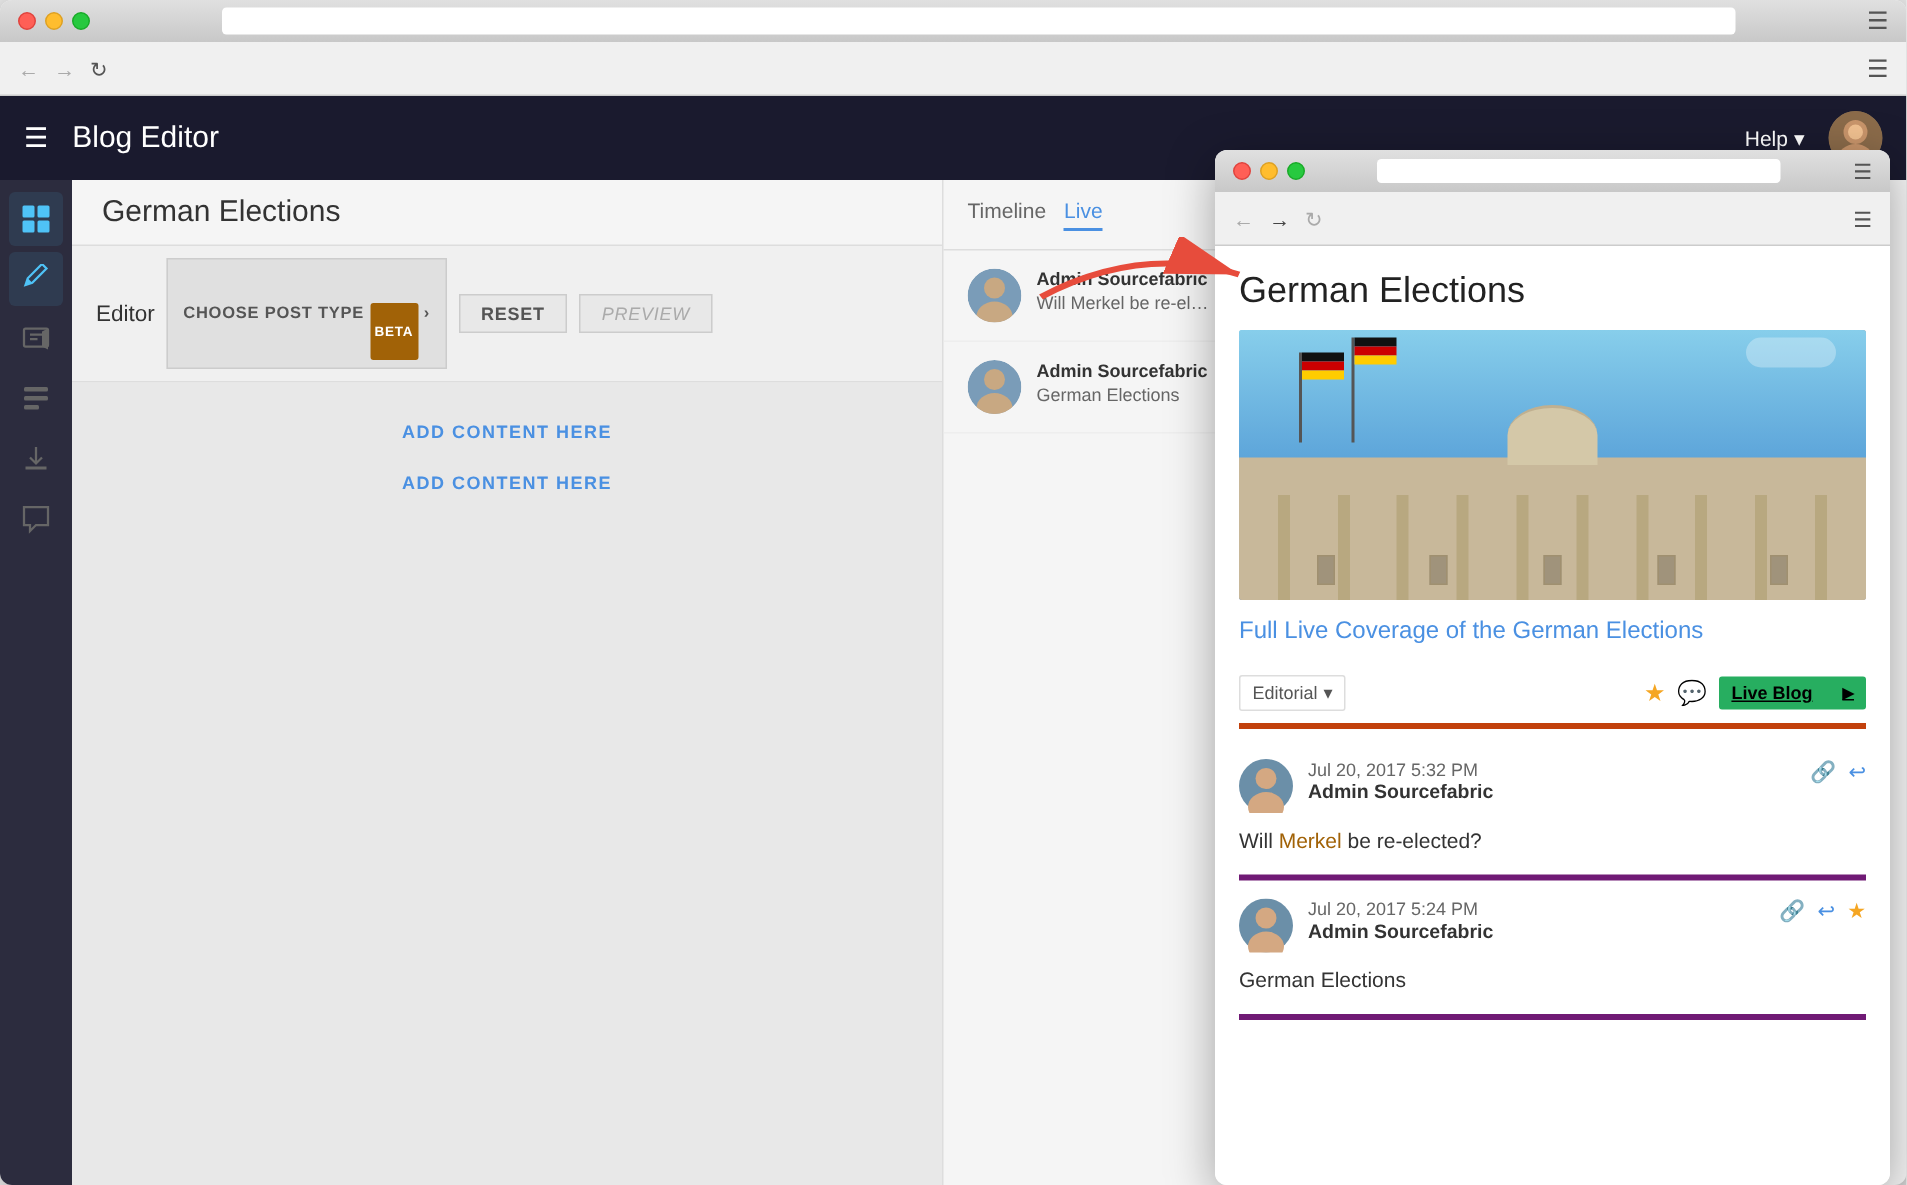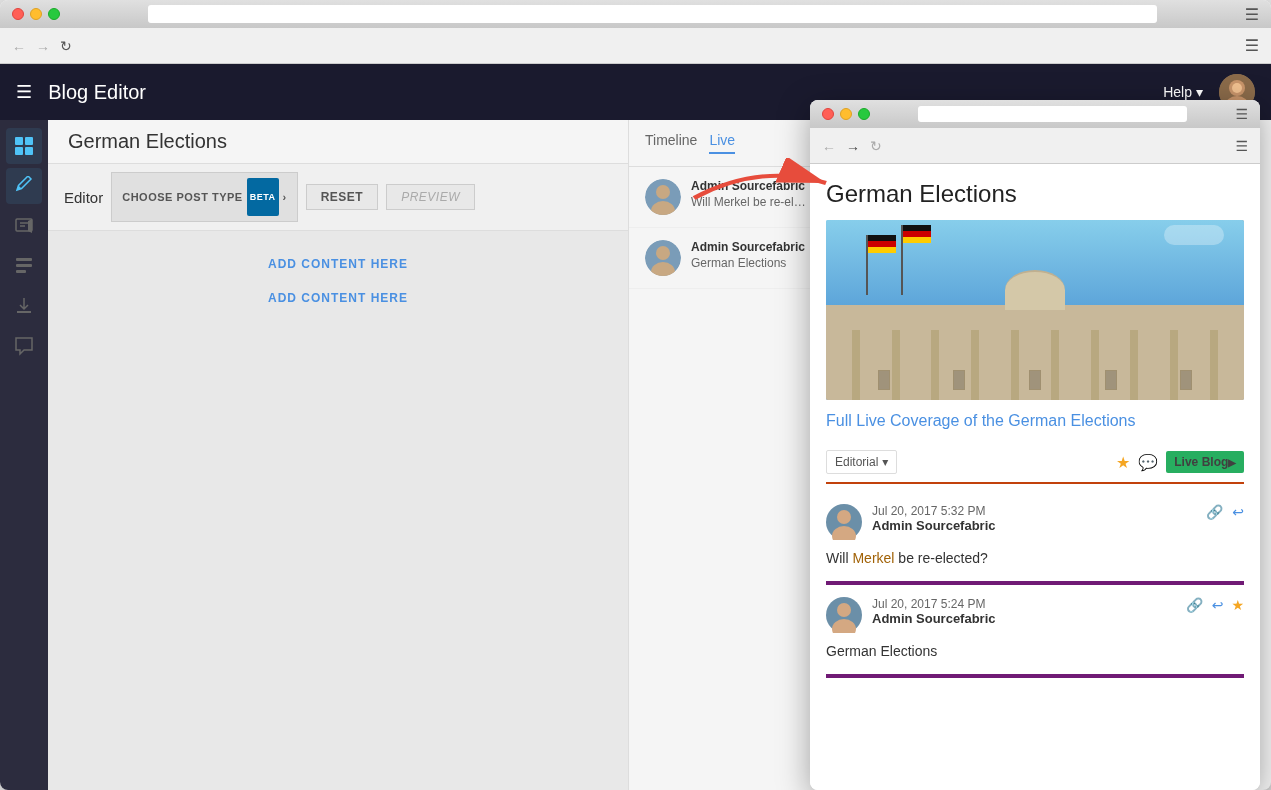--- a/index.html
+++ b/index.html
@@ -39,21 +39,21 @@
     .sidebar-icon { width: 36px; height: 36px; display: flex; align-items: center; justify-content: center; color: #888; font-size: 18px; cursor: pointer; border-radius: 4px; }
     .sidebar-icon.active { color: #4fc3f7; background: rgba(79, 195, 247, 0.1); }
 
     
     .editor-area { flex: 1; background: #f0f0f0; display: flex; flex-direction: column; max-width: 580px; }
     .editor-breadcrumb { padding: 10px 20px; background: #f5f5f5; border-bottom: 1px solid #ddd; }
     .breadcrumb-title { font-size: 20px; color: #333; font-weight: 400; }
     .editor-toolbar { display: flex; align-items: center; padding: 8px 16px; background: #f0f0f0; border-bottom: 1px solid #ddd; gap: 8px; }
     .editor-label { font-size: 15px; color: #333; font-weight: 500; flex-shrink: 0; }
     .choose-post-type-btn { display: flex; align-items: center; background: #e0e0e0; border: 1px solid #ccc; padding: 5px 10px; font-size: 11px; font-weight: 600; color: #555; cursor: pointer; text-transform: uppercase; letter-spacing: 0.5px; gap: 4px; }
-    .beta-badge { font-size: 9px; background: #0369a1; color: white; padding: 14px 3px; border-radius: 2px; vertical-align: super; }
+    .beta-badge { font-size: 9px; background: #a16207; color: white; padding: 14px 3px; border-radius: 2px; vertical-align: super; margin-top: 24px; }
     .reset-btn { border: 1px solid #ccc; background: #e8e8e8; padding: 5px 14px; font-size: 12px; font-weight: 600; color: #555; cursor: pointer; text-transform: uppercase; letter-spacing: 0.5px; }
     .preview-btn { border: 1px solid #ccc; background: #e8e8e8; padding: 5px 14px; font-size: 12px; color: #aaa; cursor: pointer; text-transform: uppercase; letter-spacing: 0.5px; font-style: italic; }
 
     .editor-body { flex: 1; background: #e8e8e8; padding: 16px; }
     .add-content-bar { text-align: center; padding: 10px; color: #4a90e2; font-size: 12px; font-weight: 600; letter-spacing: 1px; cursor: pointer; }
     .text-editor-box { background: white; border: 1px solid #ddd; border-radius: 2px; padding: 16px; min-height: 100px; margin: 8px 0; }
     .editor-placeholder { color: #bbb; font-size: 15px; }
 
     
     .timeline-panel { width: 200px; background: #f5f5f5; border-left: 1px solid #ddd; border-right: 4px solid #1d4ed8; display: flex; flex-direction: column; }
@@ -72,26 +72,26 @@
     .inner-titlebar { height: 28px; background: linear-gradient(to bottom, #e0e0e0, #c8c8c8); display: flex; align-items: center; padding: 0 12px; gap: 8px; }
     .inner-traffic-lights { display: flex; gap: 6px; }
     .inner-toolbar { height: 36px; background: #f0f0f0; border-bottom: 1px solid #ccc; display: flex; align-items: center; padding: 0 12px; gap: 10px; }
     .inner-nav-btn { color: #aaa; font-size: 14px; }
     .inner-nav-btn.active { color: #444; }
 
     .inner-content { height: calc(690px - 28px - 36px); overflow-y: auto; padding: 16px; background: white; }
     .inner-page-title { font-size: 24px; font-weight: 400; color: #222; margin-bottom: 12px; }
     .inner-hero-image { width: 100%; height: 180px; background: linear-gradient(135deg, #87CEEB 0%, #4a90d9 30%, #888 60%, #ccc 100%); border-radius: 2px; margin-bottom: 12px; position: relative; overflow: hidden; }
     .inner-subtitle { font-size: 16px; color: #4a90e2; margin-bottom: 12px; font-weight: 400; }
-    .inner-filter-bar { display: flex; align-items: center; padding: 8px 0; border-bottom: 2px solid #c2410c; margin-bottom: 8px; gap: 8px; text-align: right; }
+    .inner-filter-bar { display: flex; align-items: center; padding: 8px 0; border-bottom: 4px solid #c2410c; margin-bottom: 8px; gap: 8px; text-align: right; }
     .filter-select { display: flex; align-items: center; gap: 4px; border: 1px solid #ddd; padding: 4px 8px; font-size: 12px; color: #555; cursor: pointer; border-radius: 2px; }
     .filter-icons { display: flex; gap: 8px; margin-left: auto; align-items: center; }
     .filter-icon-btn { color: #f5a623; font-size: 16px; cursor: pointer; }
     .filter-icon-chat { color: #555; font-size: 16px; cursor: pointer; }
-    .live-blog-btn { display: flex; align-items: center; gap: 0; background: #27ae60; color: #404040; padding: 4px 8px; font-size: 12px; font-weight: 600; cursor: pointer; border-radius: 2px; }
+    .live-blog-btn { display: flex; align-items: center; gap: 20px; background: #27ae60; color: #000000; padding: 4px 8px; font-size: 12px; font-weight: 600; cursor: pointer; border-radius: 2px; text-decoration: underline; }
 
     .blog-entry { padding: 12px 0; border-bottom: 4px solid #701a75; }
     .entry-meta { display: flex; align-items: flex-start; gap: 10px; margin-bottom: 8px; }
     .entry-avatar { width: 36px; height: 36px; border-radius: 50%; flex-shrink: 0; }
     .entry-details { flex: 1; }
     .entry-timestamp { font-size: 12px; color: #666; }
     .entry-author { font-size: 13px; font-weight: 600; color: #333; }
     .entry-actions { display: flex; gap: 8px; align-items: center; margin-left: auto; }
     .action-icon { color: #4a90e2; font-size: 14px; cursor: pointer; }
     .action-icon.star { color: #f5a623; }

